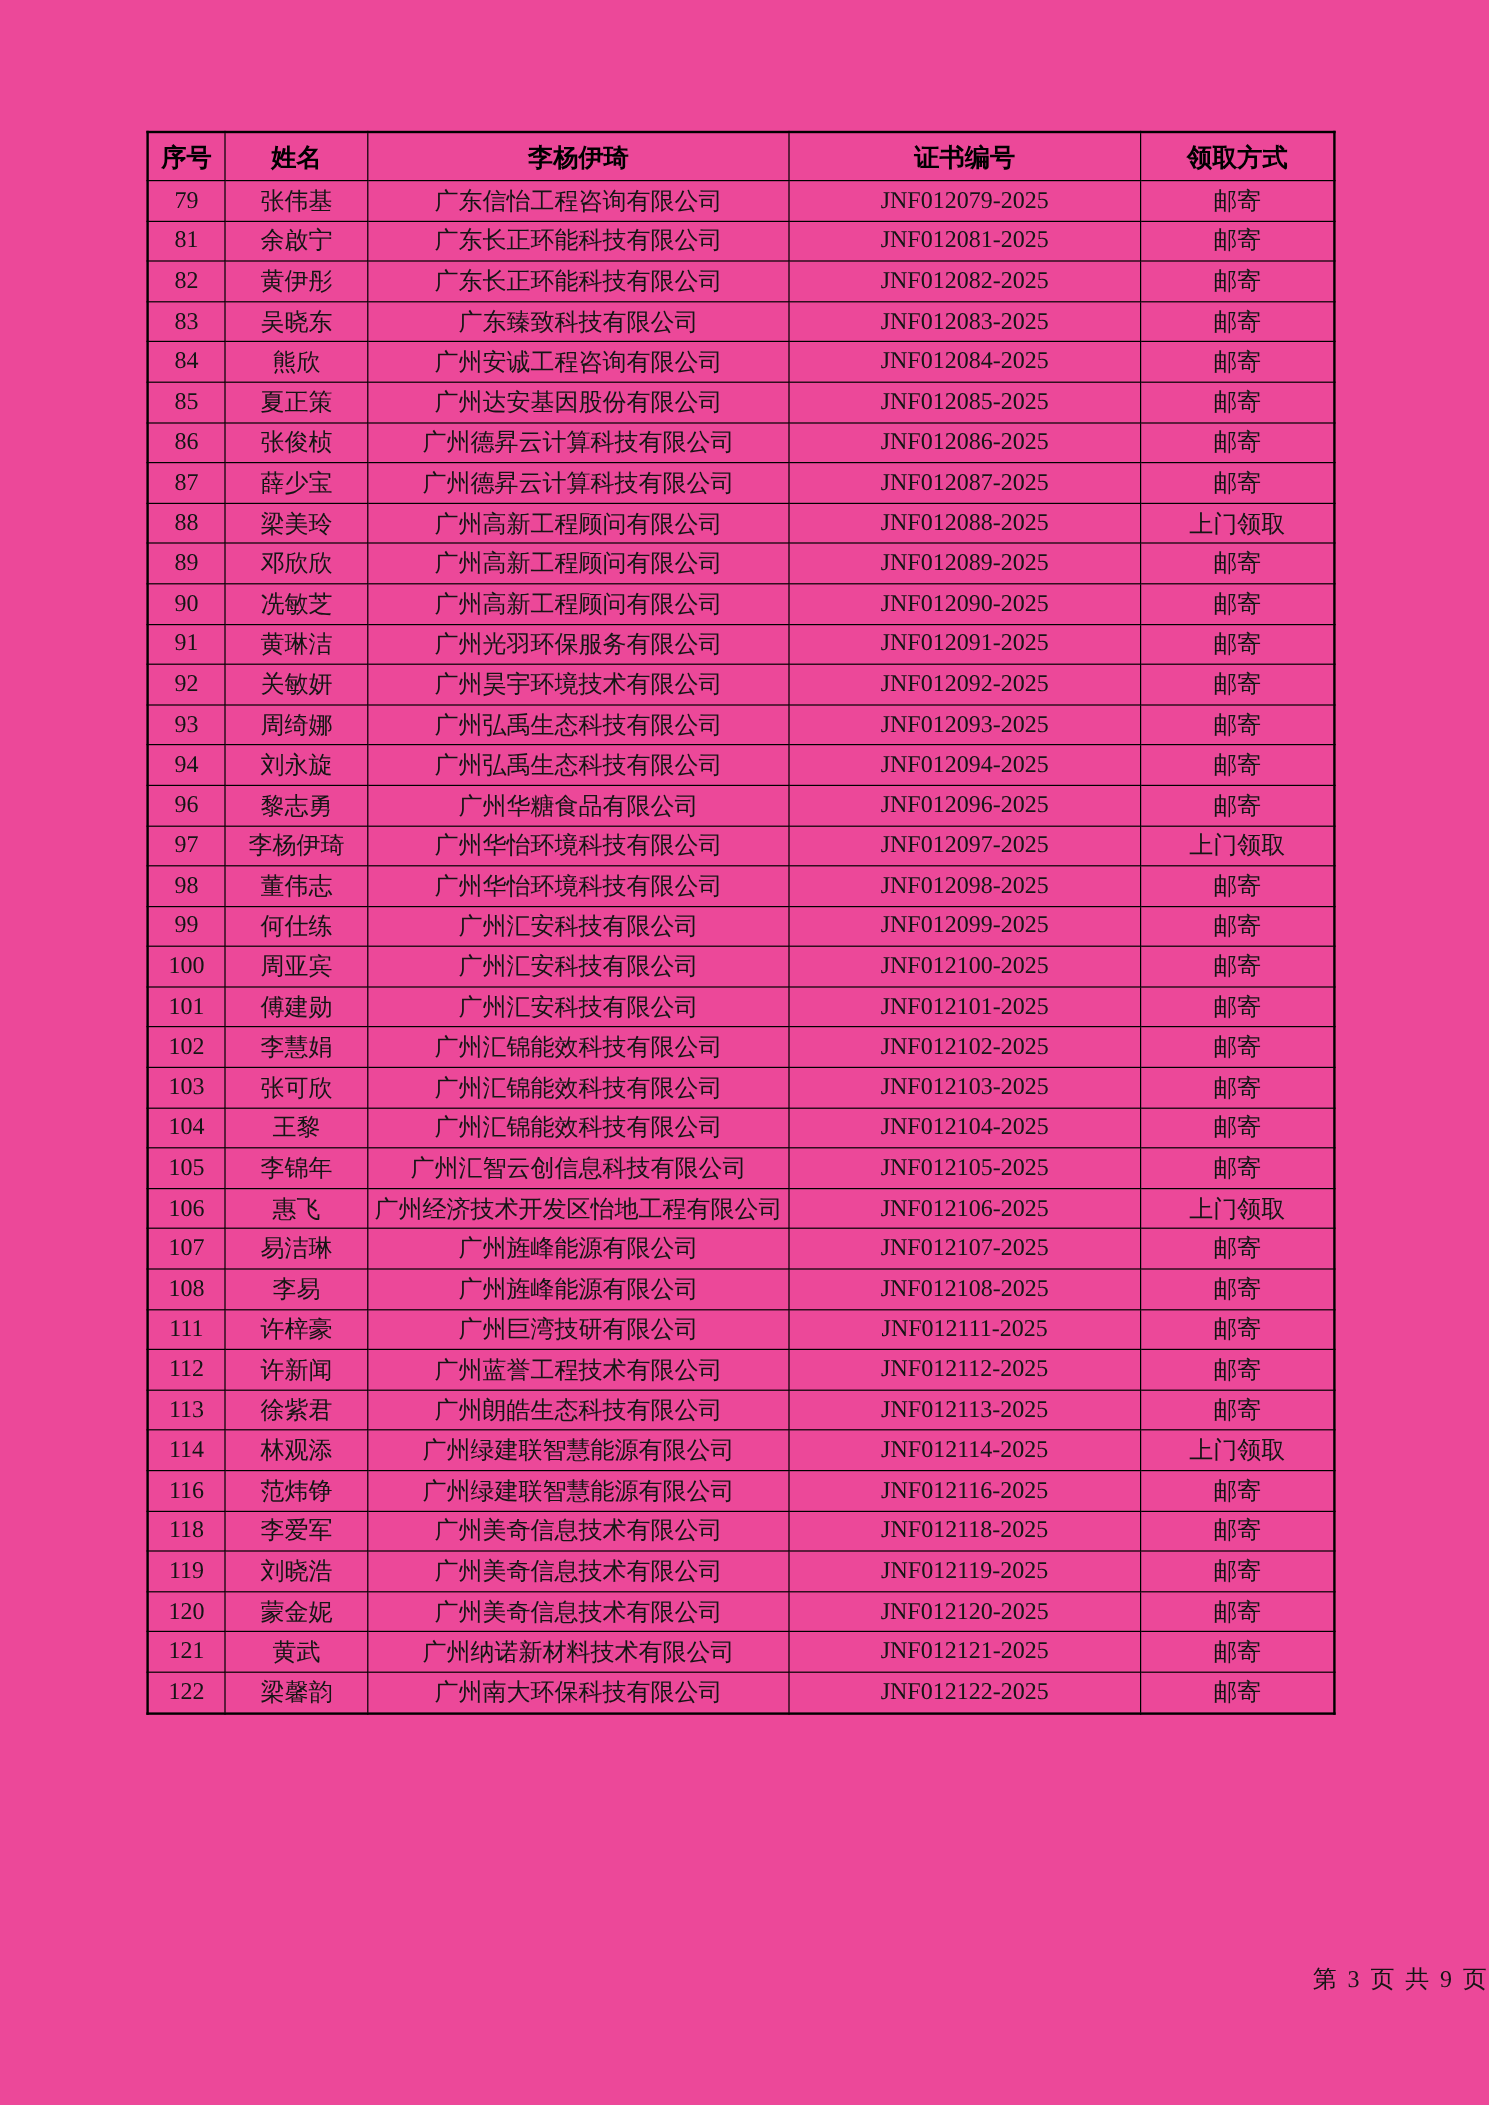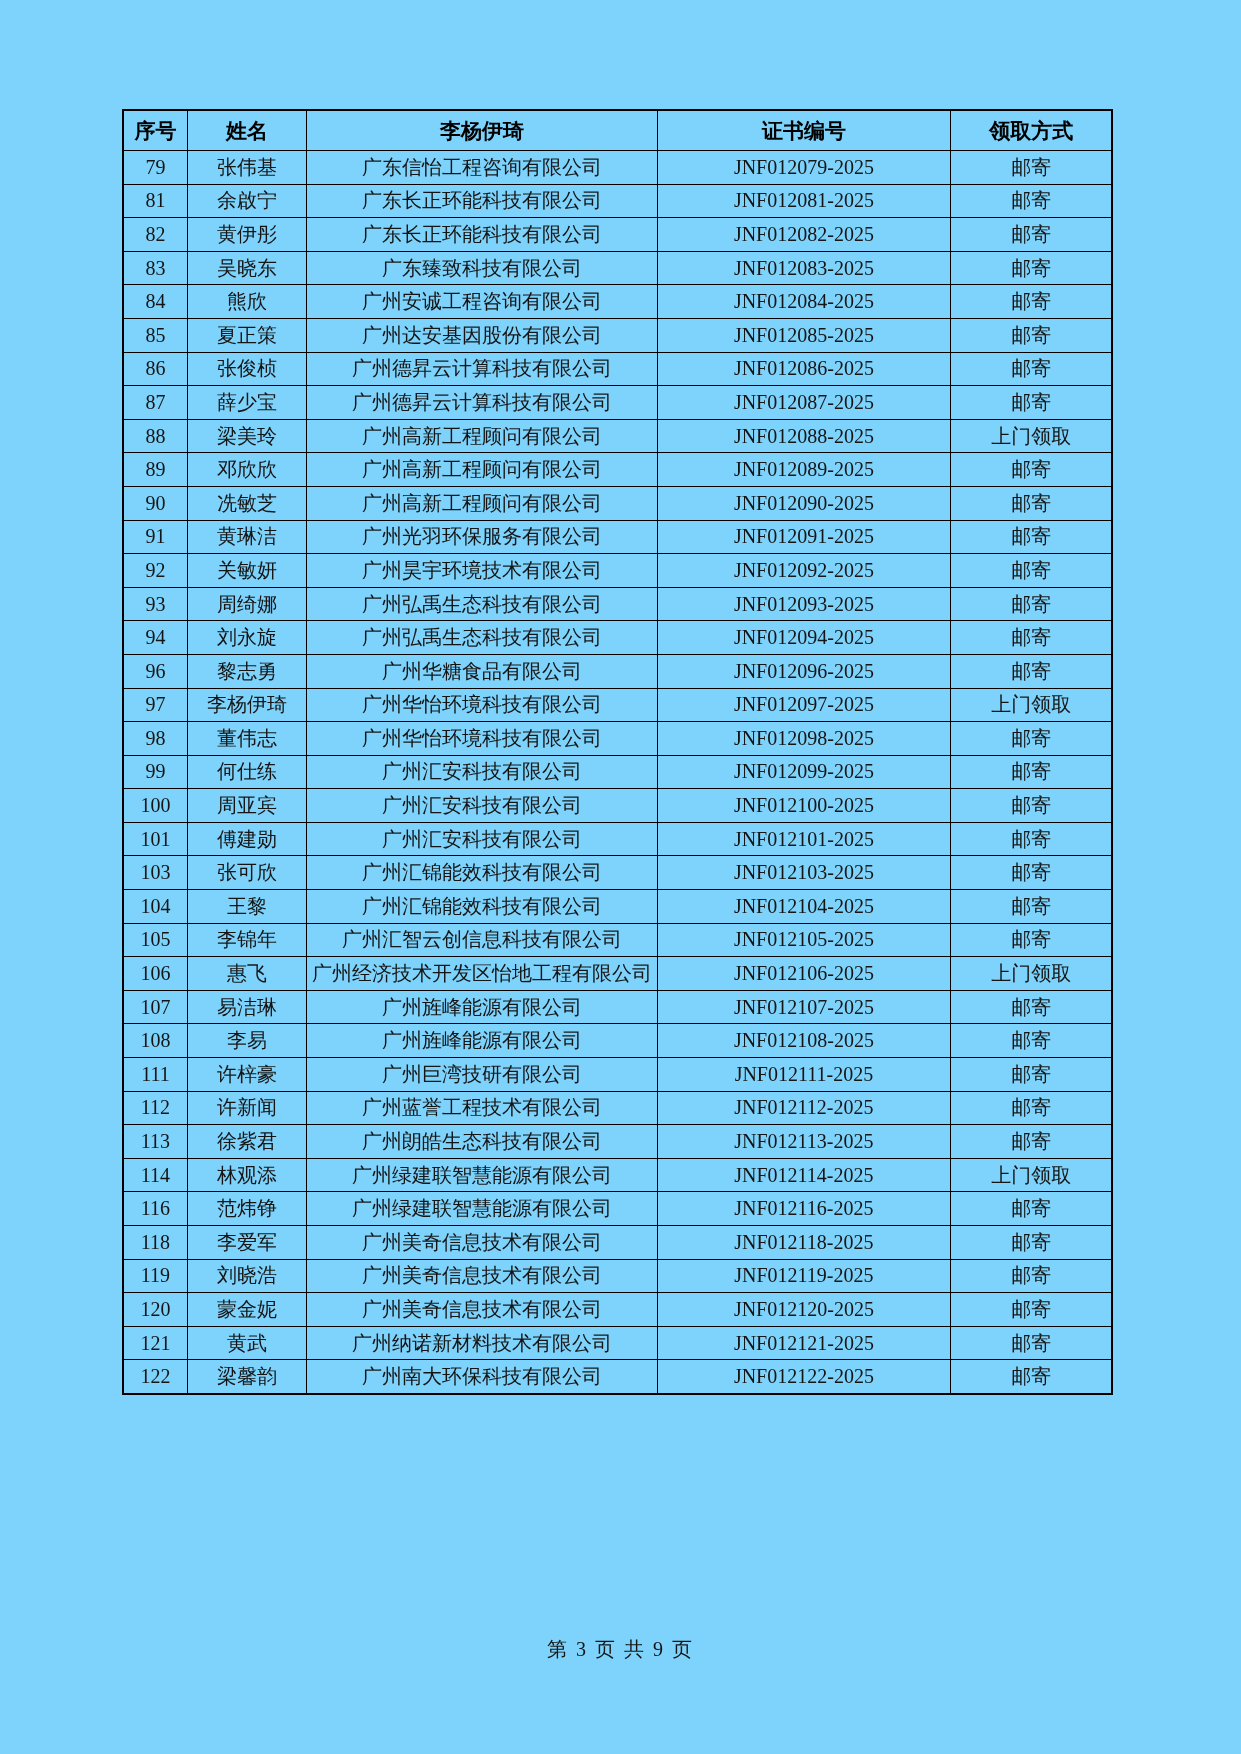--- a/index.html
+++ b/index.html
@@ -12,21 +12,21 @@
     height: 1754px;
     position: relative;
     font-family: "Liberation Serif", "DejaVu Serif", serif;
     color: #111111;
   }
   .page {
     position: absolute;
     left: 0; top: 0;
     width: 1241px;
     height: 1754px;
-    background: #7dd3fc;
+    background: #ec4899;
   }
   table.cert-table {
     position: absolute;
     left: 122px;
     top: 109px;
     width: 991px;
     border-collapse: collapse;
     table-layout: fixed;
     border: 2px solid #000000;
   }
@@ -54,21 +54,21 @@
   col.c-index   { width: 6.5%; }
   col.c-name    { width: 12.1%; }
   col.c-employer{ width: 35.4%; }
   col.c-cert    { width: 29.7%; }
   col.c-method  { width: 16.3%; }
   .page-footer {
     position: absolute;
     left: 0;
     top: 1636px;
     width: 1241px;
-    text-align: center;
+    text-align: right;
     font-size: 20px;
     letter-spacing: 2px;
     color: #151515;
   }
 </style>
 </head>
 <body>
 
 <div class="page">
 
@@ -231,20 +231,27 @@
           <td>邮寄</td>
         </tr>
         <tr>
           <td>101</td>
           <td>傅建勋</td>
           <td>广州汇安科技有限公司</td>
           <td>JNF012101-2025</td>
           <td>邮寄</td>
         </tr>
         <tr>
+          <td>102</td>
+          <td>李慧娟</td>
+          <td>广州汇锦能效科技有限公司</td>
+          <td>JNF012102-2025</td>
+          <td>邮寄</td>
+        </tr>
+        <tr>
           <td>103</td>
           <td>张可欣</td>
           <td>广州汇锦能效科技有限公司</td>
           <td>JNF012103-2025</td>
           <td>邮寄</td>
         </tr>
         <tr>
           <td>104</td>
           <td>王黎</td>
           <td>广州汇锦能效科技有限公司</td>

